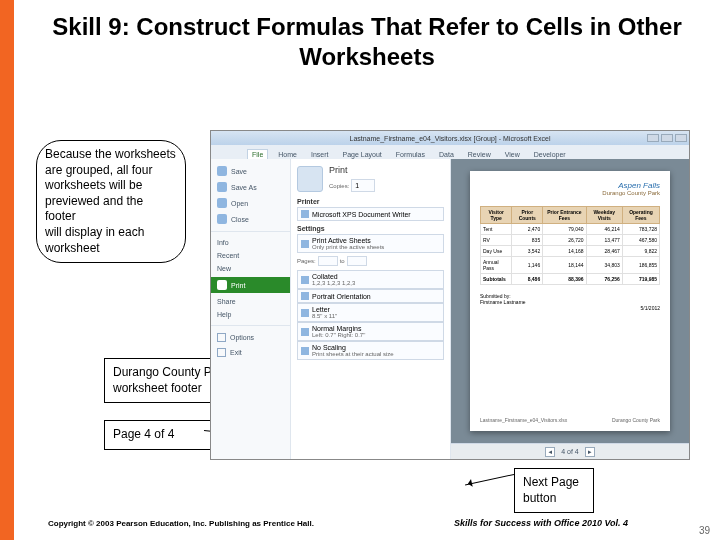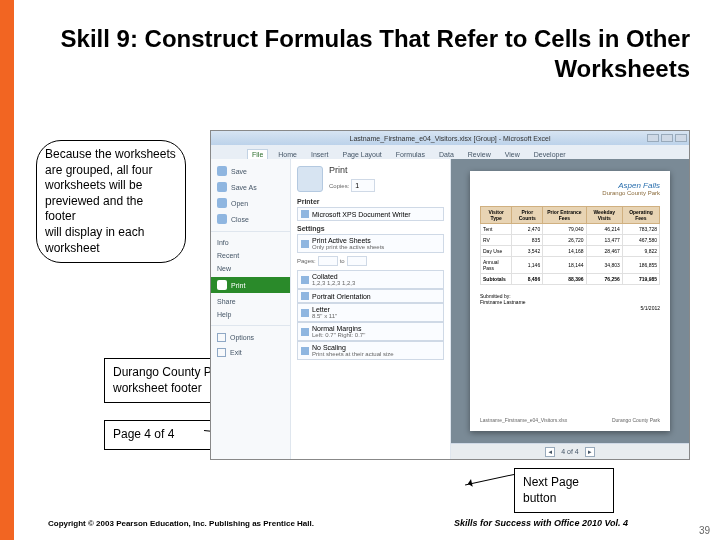--- a/index.html
+++ b/index.html
@@ -1,24 +1,24 @@
 <!DOCTYPE html>
 <html><head>
 <meta charset="utf-8">
 <style>
   * { box-sizing: border-box; margin: 0; padding: 0; }
   body { width: 720px; height: 540px; background: #fff; font-family: Arial, sans-serif; position: relative; overflow: hidden; }
   .orange-bar { position: absolute; left: 0; top: 0; width: 14px; height: 540px; background: #f26522; }
   .slide { position: absolute; left: 14px; top: 0; width: 706px; height: 540px; }
-  .title { font-size: 24px; font-weight: bold; text-align: right; padding: 24px 30px 8px; line-height: 1.25; }
+  .title { font-size: 24px; font-weight: bold; text-align: center; padding: 12px 30px 8px; line-height: 1.25; }
   .callout { position: absolute; border: 1px solid #000; background: #fff; font-size: 12px; line-height: 1.3; padding: 6px 8px; }
   .callout-1 { left: 22px; top: 140px; width: 150px; }
   .callout-2 { left: 90px; top: 358px; width: 160px; }
   .callout-3 { left: 90px; top: 420px; width: 120px; }
-  .callout-4 { left: 500px; top: 468px; width: 100px; }
+  .callout-4 { left: 500px; top: 468px; width: 80px; }
   .arrow { position: absolute; background: #000; height: 1px; }
   .arrow::after { content: ""; position: absolute; right: -1px; top: -3px; border: 4px solid transparent; border-left-color: #000; }
   .arrow-2 { left: 250px; top: 380px; width: 230px; transform: rotate(12deg); transform-origin: left; }
   .arrow-3 { left: 190px; top: 430px; width: 210px; transform: rotate(6deg); transform-origin: left; }
   .arrow-4 { left: 500px; top: 474px; width: 50px; transform: rotate(168deg); transform-origin: left; }
   .screenshot { position: absolute; left: 196px; top: 130px; width: 480px; height: 330px; border: 1px solid #888; background: #e8ecef; font-size: 7px; }
   .ss-titlebar { height: 14px; background: linear-gradient(#d7e4f2,#bcd2ea); display: flex; align-items: center; justify-content: center; color: #333; position: relative; }
   .ss-titlebar .winbtns { position: absolute; right: 2px; display: flex; gap: 2px; }
   .ss-titlebar .winbtns span { width: 12px; height: 8px; background: #cfd9e6; border: 1px solid #9ab; }
   .ss-ribbon-tabs { height: 14px; background: #e8eef5; display: flex; align-items: flex-end; gap: 6px; padding-left: 36px; color: #456; }

